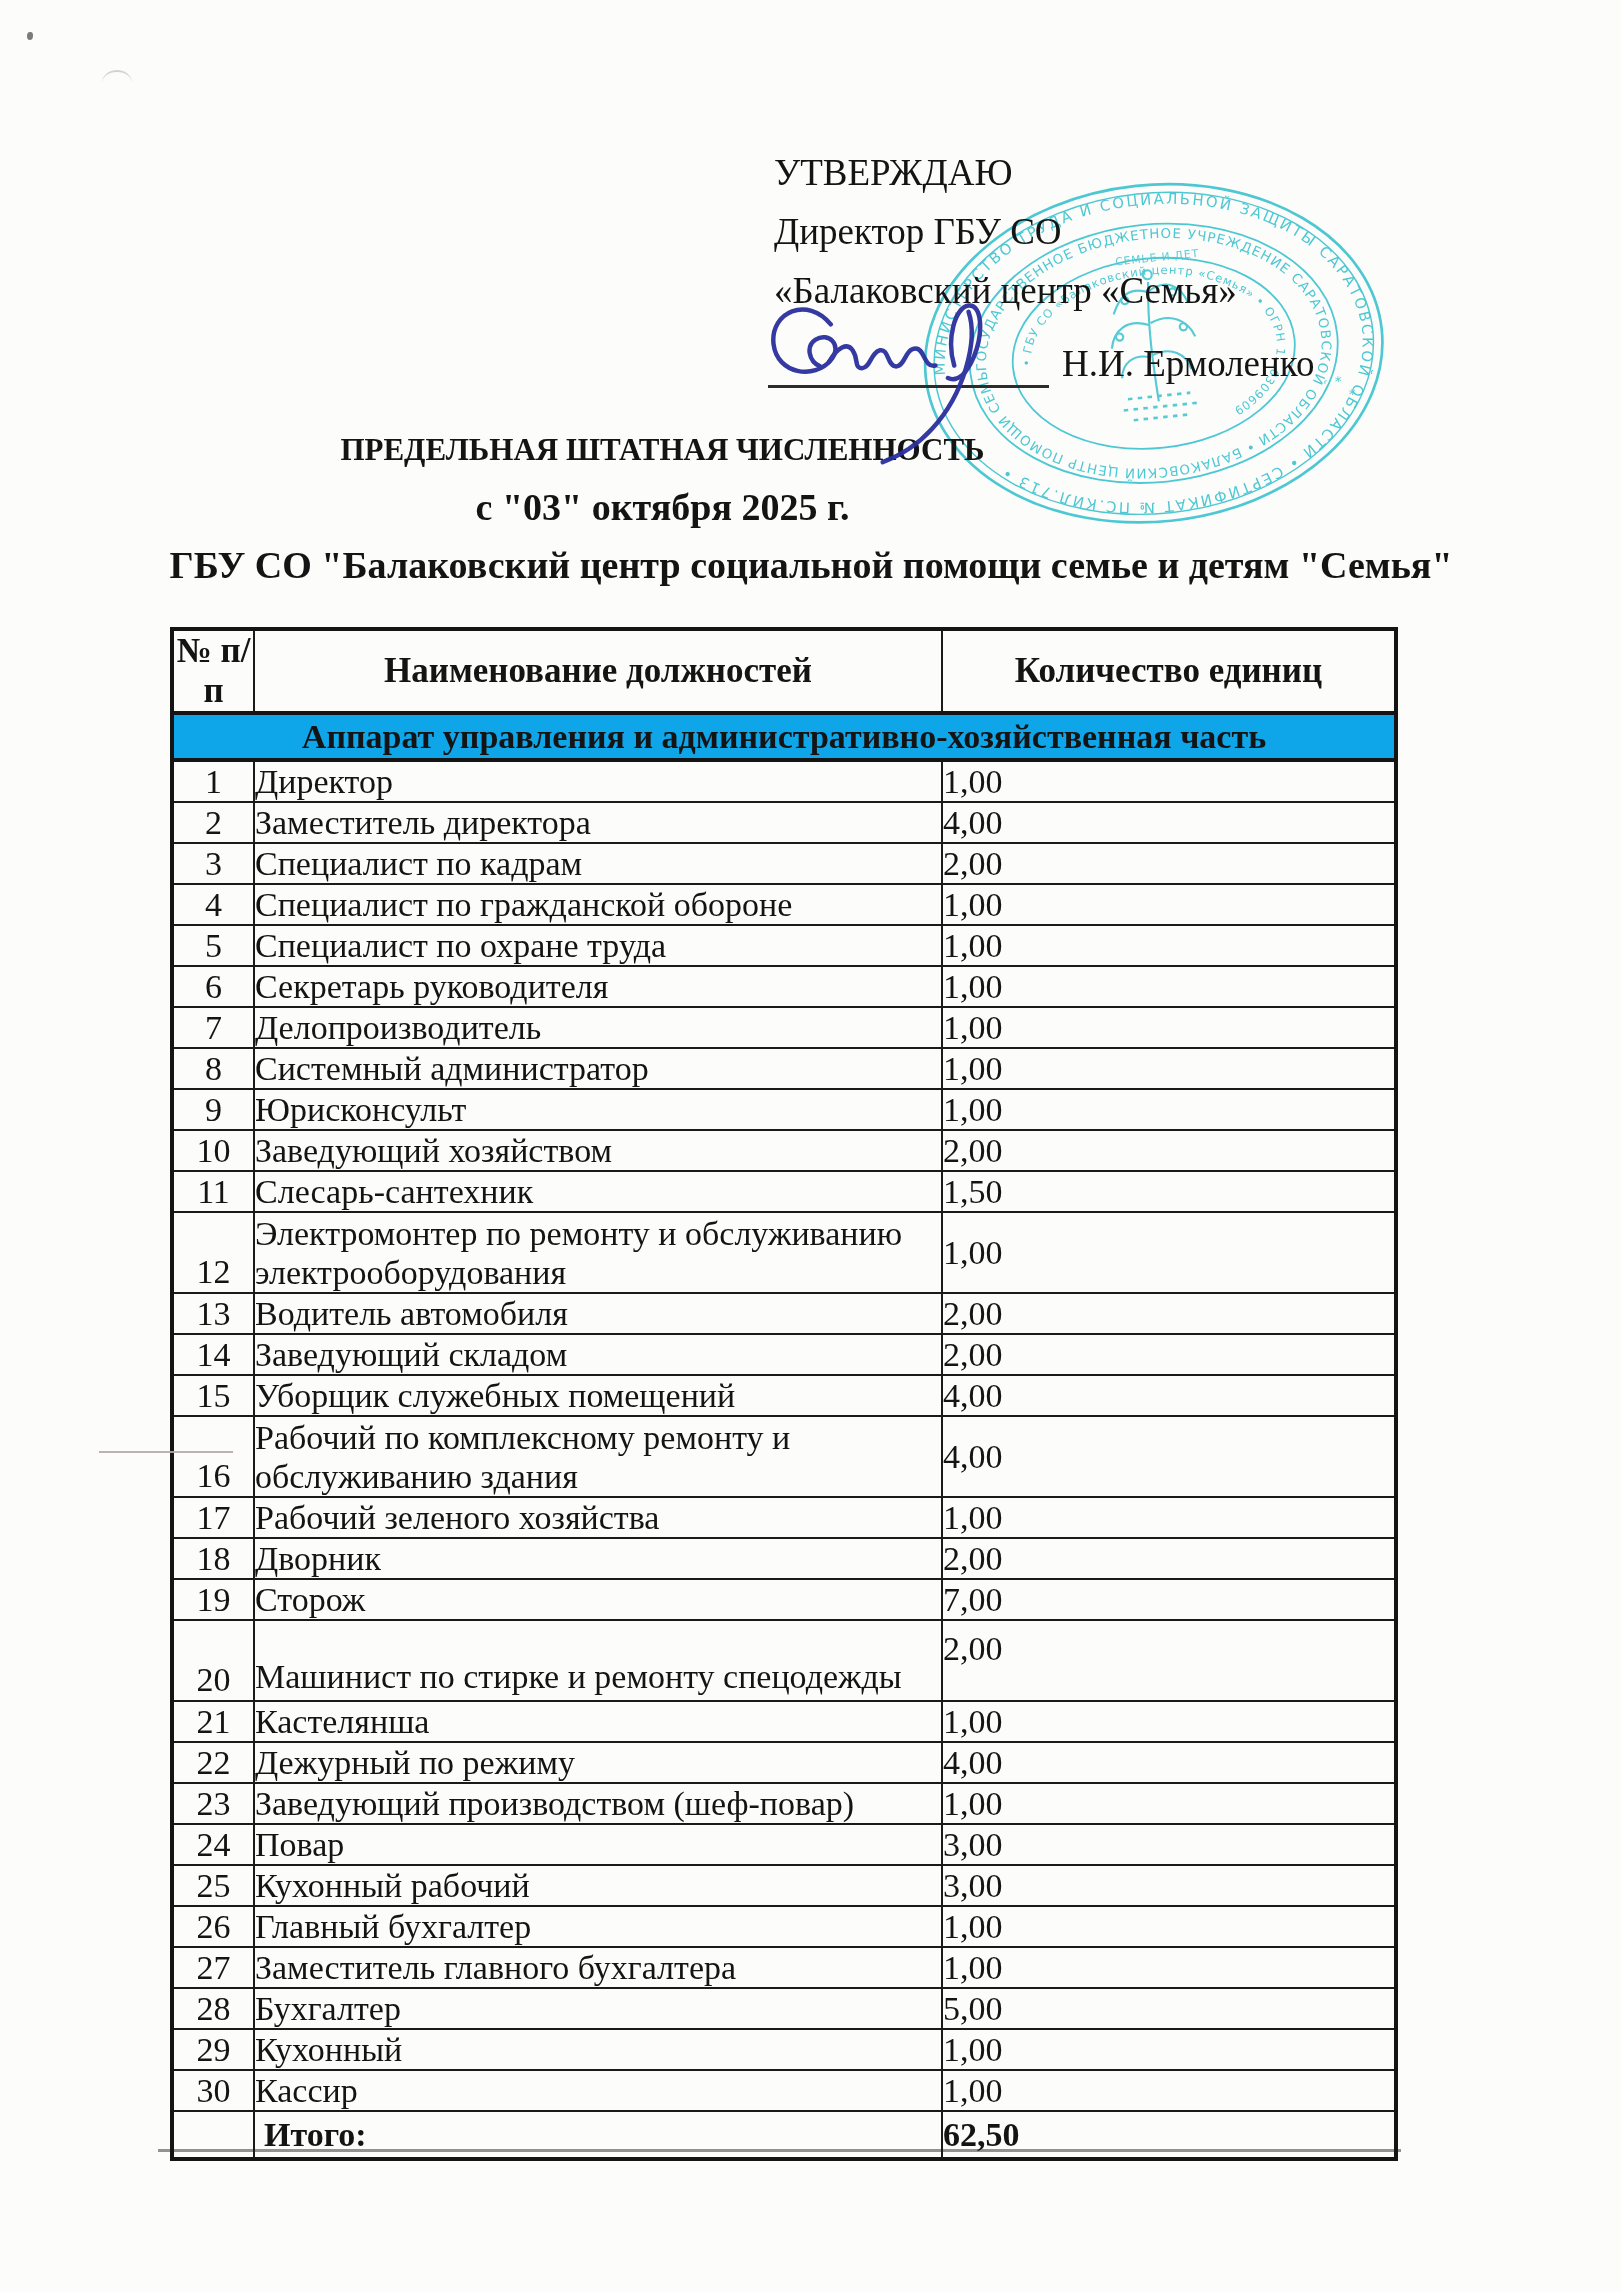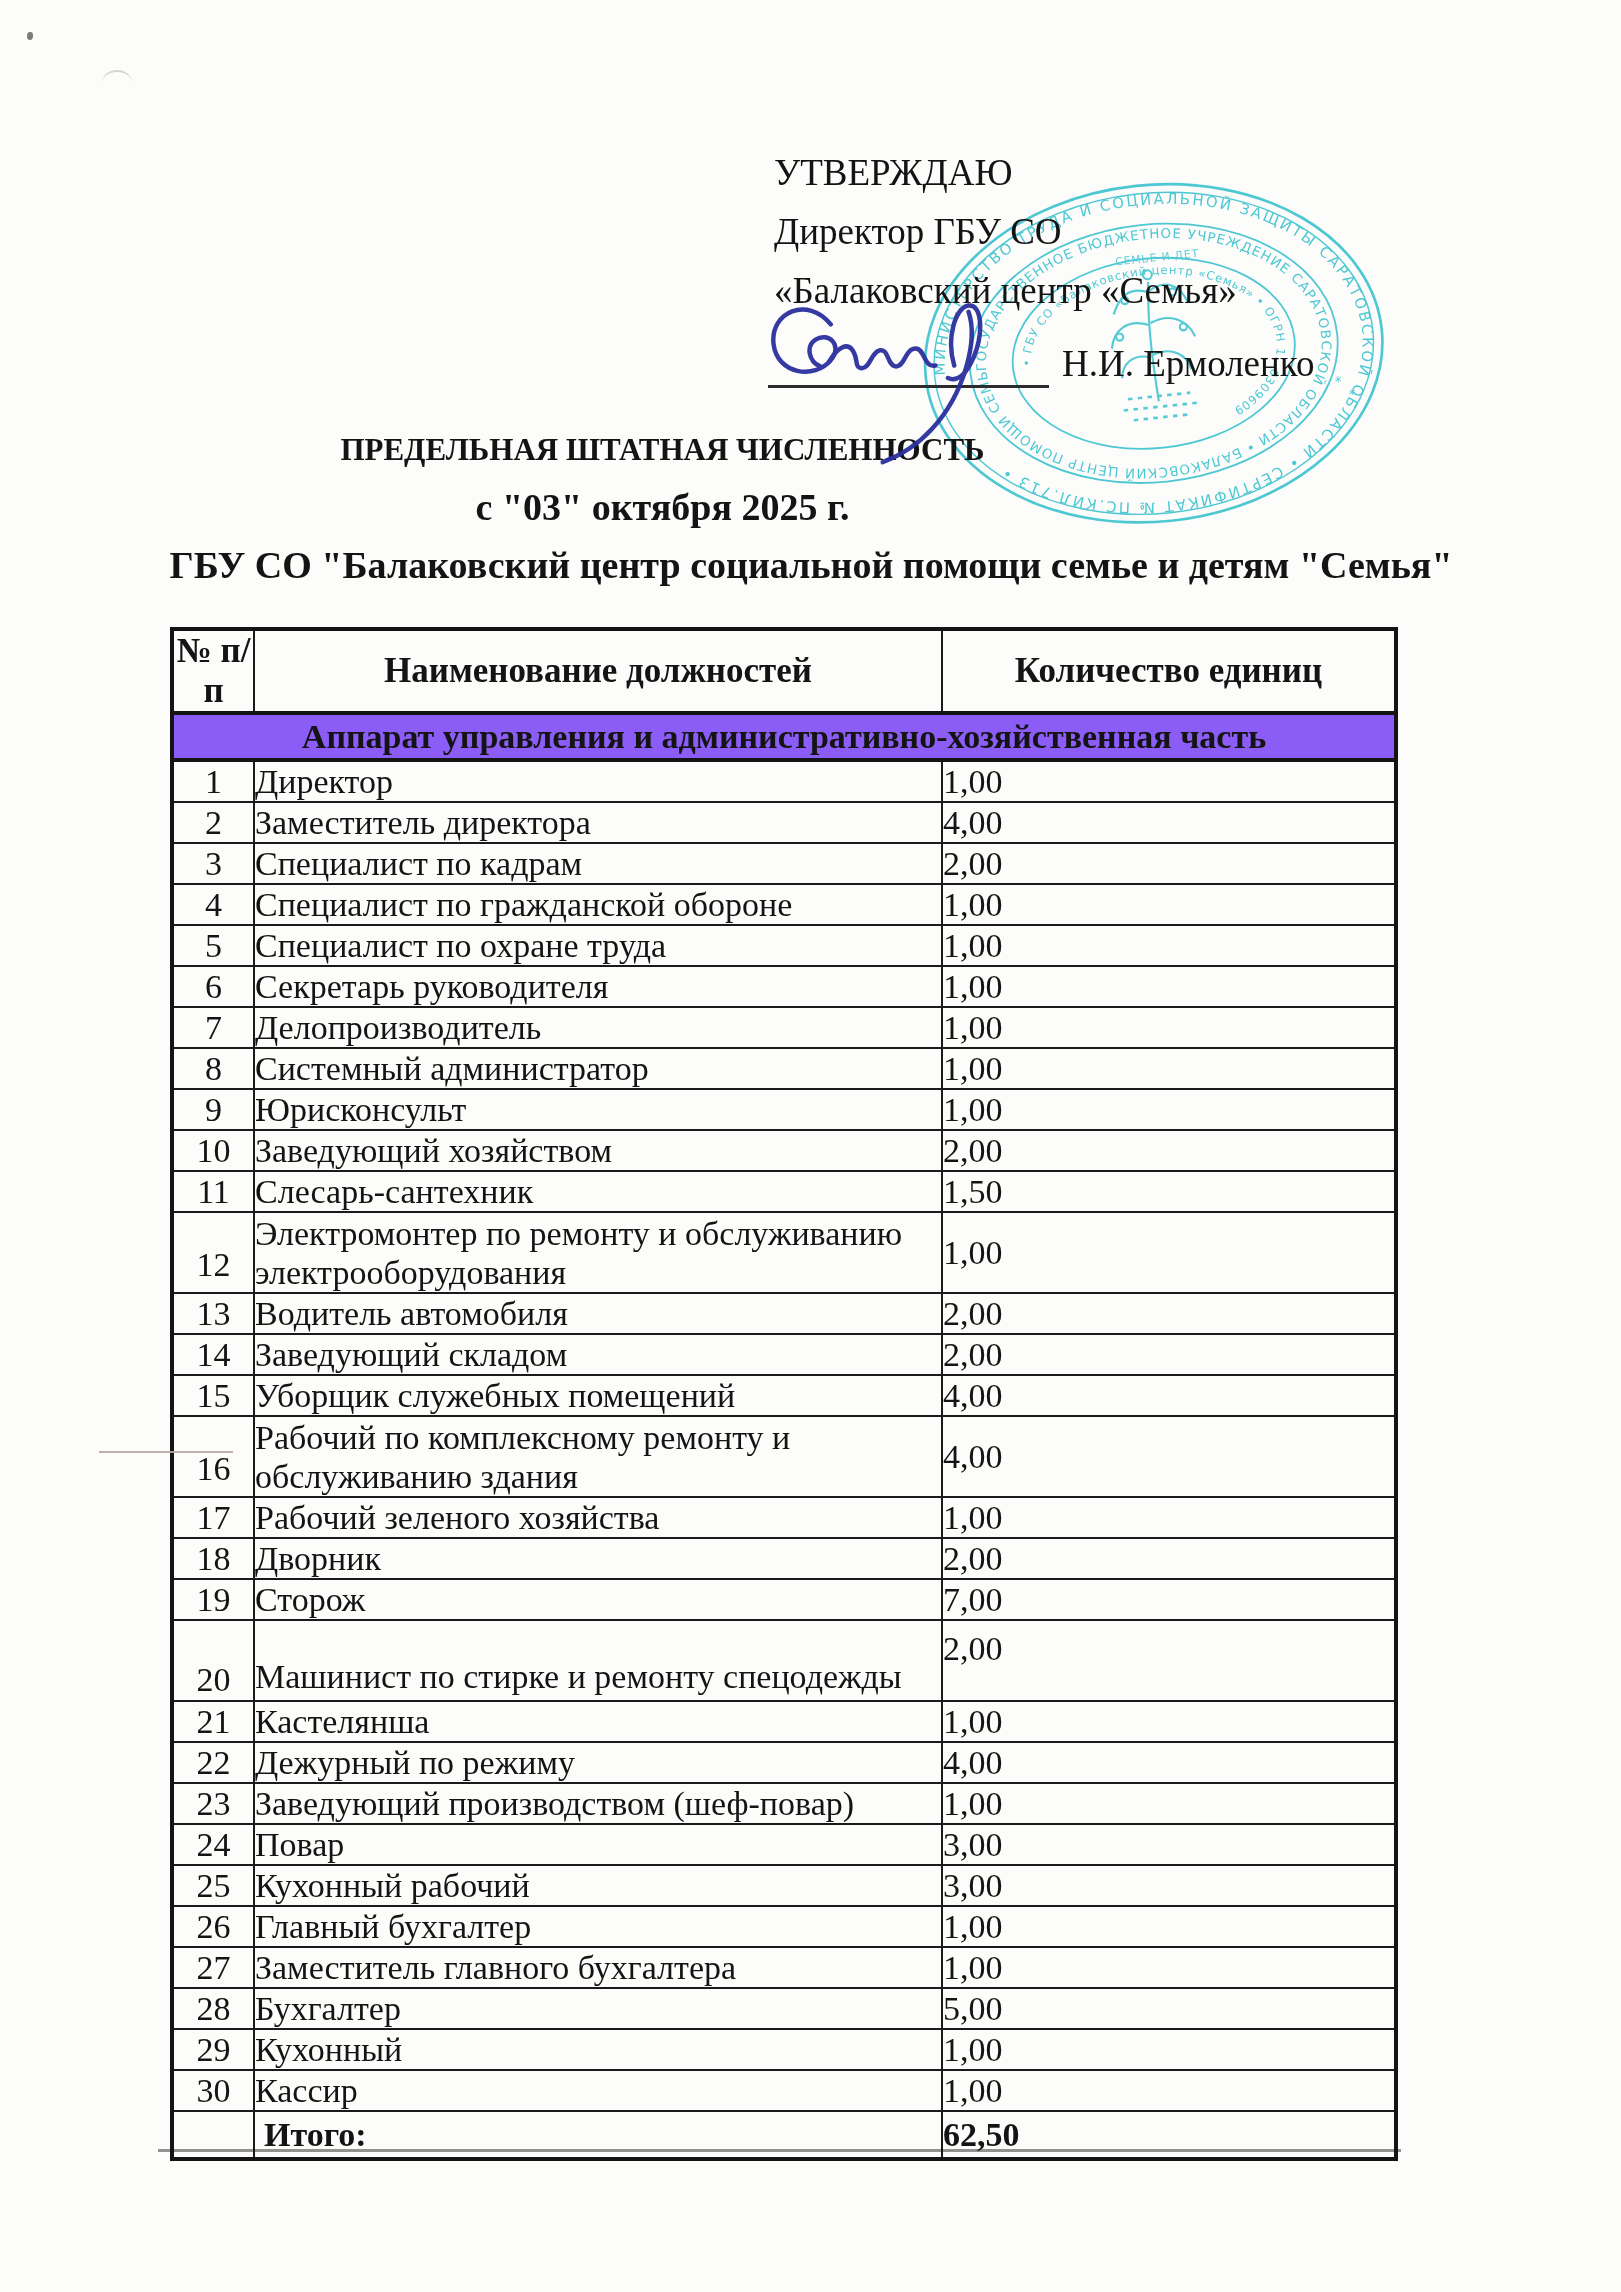--- a/index.html
+++ b/index.html
@@ -31,32 +31,32 @@
     font-size:34px;
   }
   table.staff{border:4.5px solid #141414;}
   table.staff th, table.staff td{border:2.7px solid #1a1a1a;padding:0;}
   th.h-num{width:79px;margin-top:43px;}
   th.h-name{width:686px;}
   th.h-qty{width:451px;}
   table.staff th{font-weight:bold;text-align:center;height:50px;font-size:35px;}
   tr.section-row td{
     font-weight:bold;text-align:center;height:43px;
-    background:#8b5cf6;
+    background:#0ea5e9;
     border-top:4.5px solid #141414;border-bottom:4.5px solid #141414;
   }
   td.c-num{text-align:center;}
   td.c-name{text-align:left;padding:0.9px 5.4px 0.9px 9px;line-height:39px;}
   td.c-qty{text-align:left;}
   tr.data-row{height:41px;}
   tr.tall{height:81px;}
   tr.row20 td.c-name{vertical-align:bottom;padding-bottom:4.5px;}
   tr.row20 td.c-num{vertical-align:bottom;padding-bottom:1px;}
   tr.row20 td.c-qty{vertical-align:top;padding-top:9px;}
-  tr.two-line td.c-num{vertical-align:bottom;padding-bottom:8px;}
+  tr.two-line td.c-num{vertical-align:bottom;padding-bottom:1px;}
   tr.total-row td{font-weight:bold;height:45px;}
   tr.total-row td.c-name{padding-left:9px;}
   .table-shadow-line{position:absolute;left:158px;top:2149px;width:1243px;height:2.7px;background:#3a3a3a;opacity:.55;z-index:1;}
   
   .art-dot{position:absolute;left:27px;top:32px;width:6.3px;height:8px;background:#5b5b5b;border-radius:50% 40% 55% 45%;opacity:.8;}
   .art-squiggle{position:absolute;left:102px;top:70px;width:30px;height:10.7px;border-top:2.7px solid #c9c9c6;border-radius:50%/100% 100% 0 0;opacity:.8;}
   .art-pencil{position:absolute;left:99px;top:1451px;width:134px;height:1.8px;background:#b7aaa8;opacity:.9;z-index:4;}
 </style>
 </head>
 <body>

